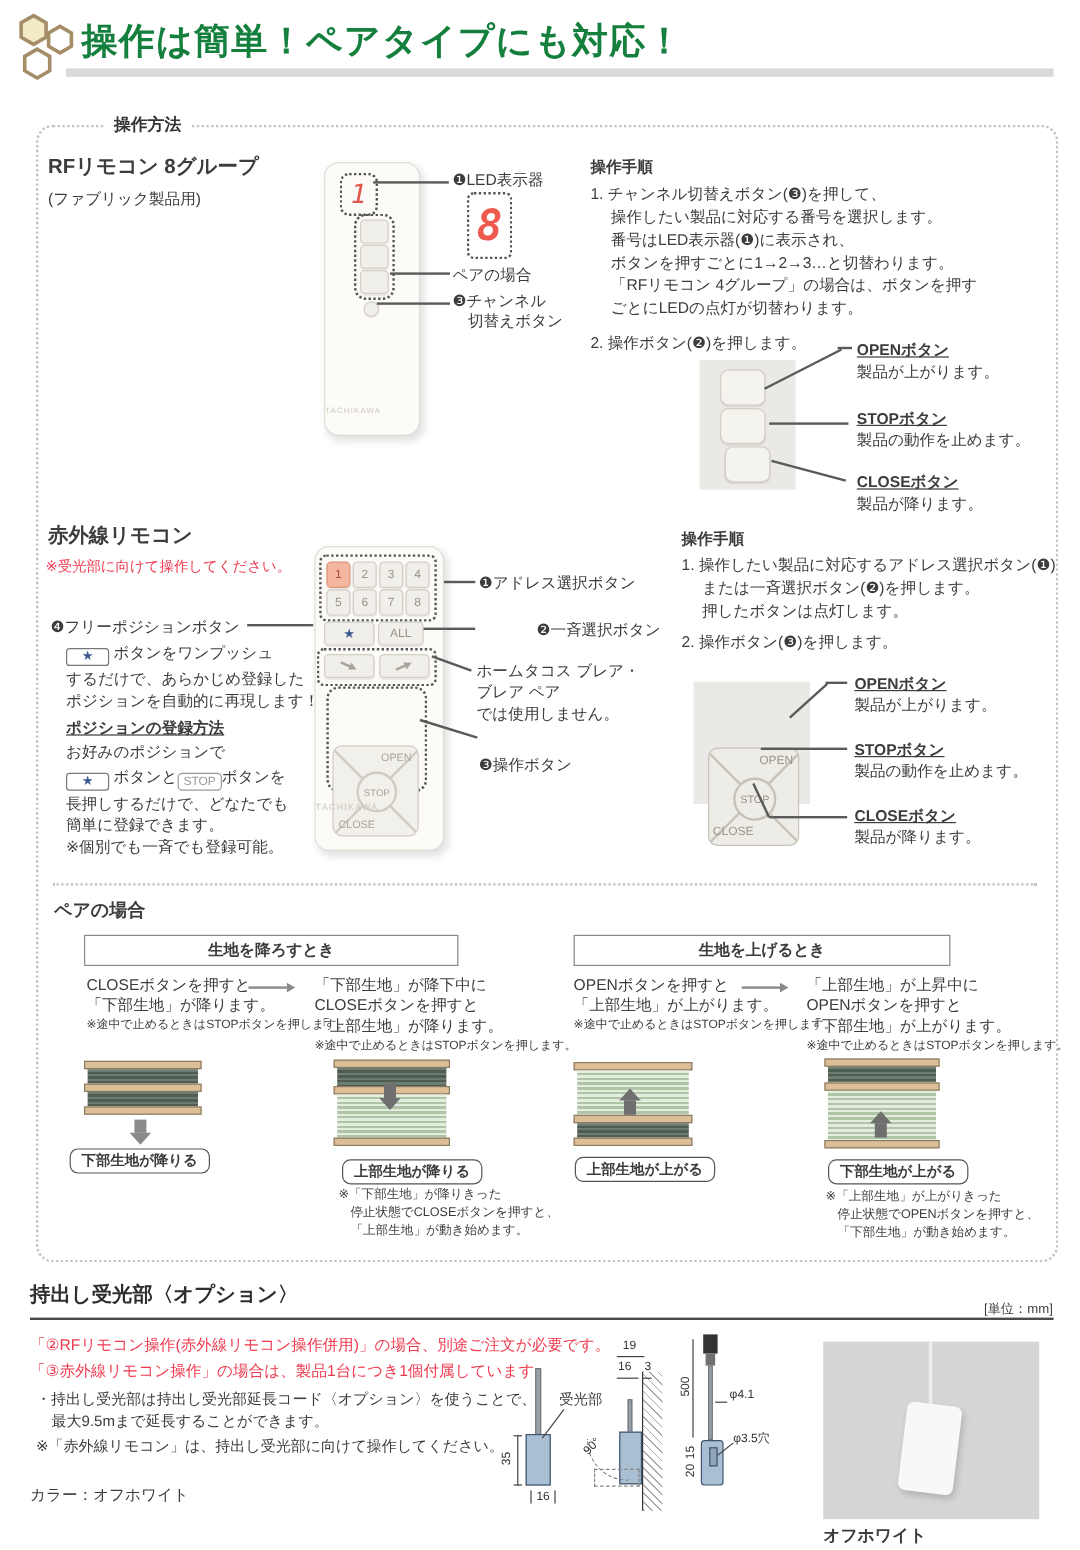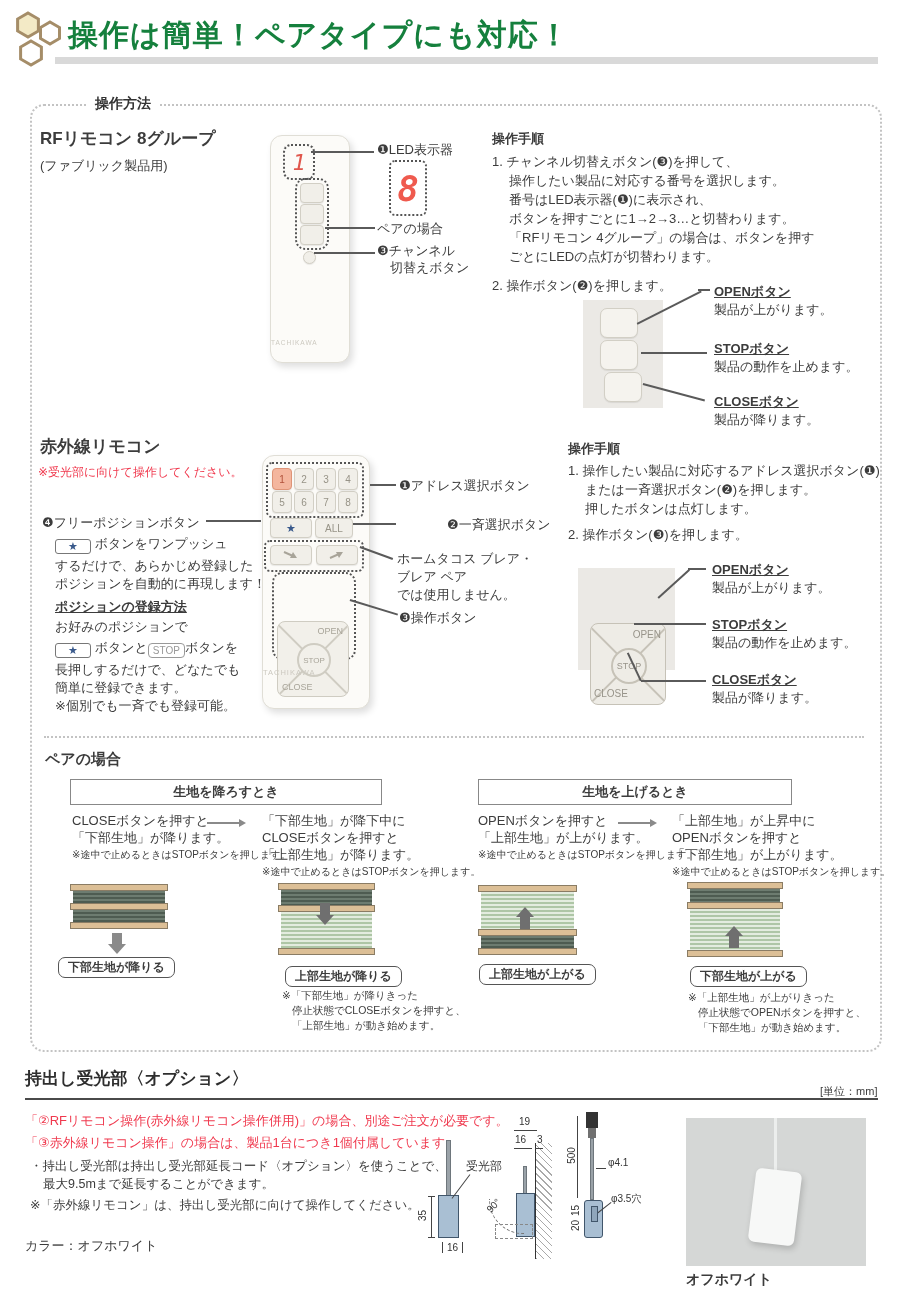--- a/index.html
+++ b/index.html
@@ -183,21 +183,21 @@
   <div class="hl" style="left:206px;top:520px;width:55px;"></div>
   <div class="hl" style="left:370px;top:484px;width:26px;"></div>
   <div class="hl" style="left:353px;top:523px;width:43px;"></div>
   <div class="dl" style="left:360px;top:546px;width:35px;transform:rotate(20deg);"></div>
   <div class="dl" style="left:350px;top:599px;width:50px;transform:rotate(17deg);"></div>
   <div class="t" style="left:399px;top:477px;">❶アドレス選択ボタン</div>
   <div class="t" style="left:399px;top:516px;margin-left:48px;">❷一斉選択ボタン</div>
   <div class="t" style="left:397px;top:550px;">ホームタコス ブレア・</div>
   <div class="t" style="left:397px;top:568px;">ブレア ペア</div>
   <div class="t" style="left:397px;top:586px;">では使用しません。</div>
-  <div class="t" style="left:399px;top:609px;text-align:center;">❸操作ボタン</div>
+  <div class="t" style="left:399px;top:629px;text-align:center;">❸操作ボタン</div>
 
   <div class="t b" style="left:568px;top:440px;">操作手順</div>
   <div class="t" style="left:568px;top:462px;">1. 操作したい製品に対応するアドレス選択ボタン(❶)</div>
   <div class="t" style="left:585px;top:481px;">または一斉選択ボタン(❷)を押します。</div>
   <div class="t" style="left:585px;top:500px;">押したボタンは点灯します。</div>
   <div class="t" style="left:568px;top:526px;">2. 操作ボタン(❸)を押します。</div>
 
   <div class="grayimg" style="left:578px;top:568px;width:97px;height:102px;">
     <div class="pad" style="left:12px;top:11px;width:74px;height:80px;background:#eeece6;border-color:#c6c2b7;">
       <div class="dg" style="background:#c6c2b7;transform:rotate(45deg);"></div>

